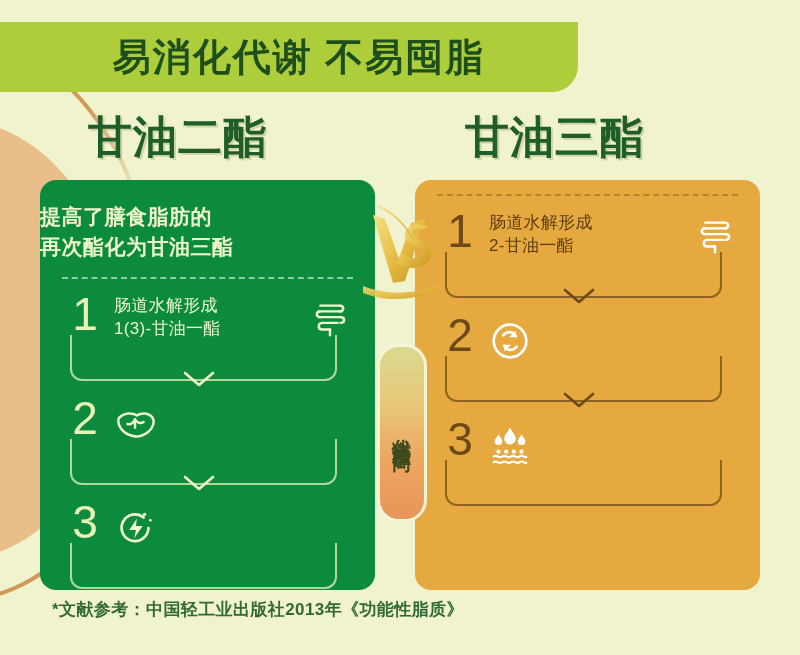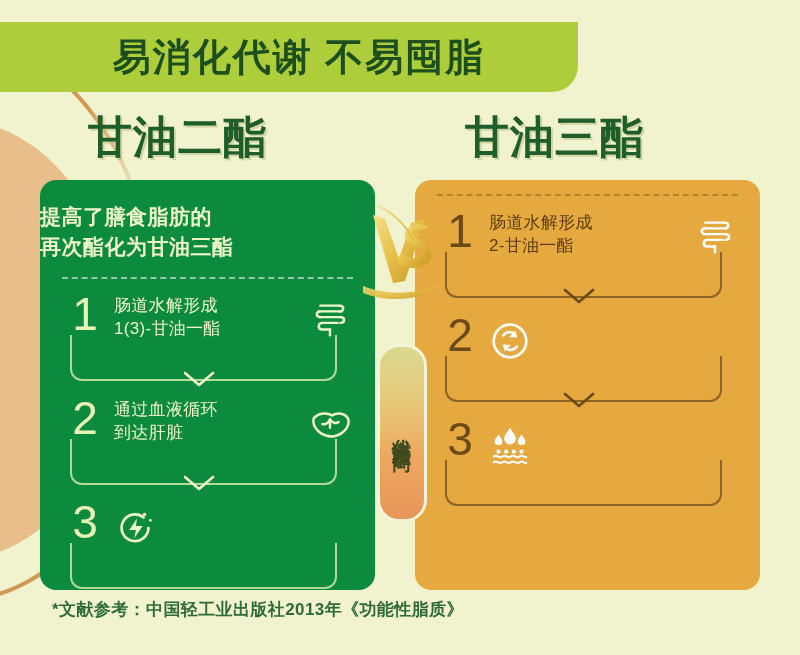--- a/index.html
+++ b/index.html
@@ -182,21 +182,20 @@
         <div class="bracket"></div>
         <div class="chev">
           <svg viewBox="0 0 34 20" fill="none" stroke="#eef7c8" stroke-width="2.6" stroke-linecap="round" stroke-linejoin="round">
             <path d="M3 4l14 12L31 4"></path>
           </svg>
         </div>
       </div>
 
       <div class="step">
         <div class="num">2</div>
-        <div class="txt">通过血液循环<br>到达肝脏</div>
         <div class="icon">
           <svg viewBox="0 0 48 48" fill="none" stroke="#eef7c8" stroke-width="2.6" stroke-linecap="round" stroke-linejoin="round">
             <path d="M7 18c6-6 14-6 19-3 5-3 12-3 16 2 3 4 1 11-4 15-5 4-12 6-18 4C12 34 5 26 7 18z"></path>
             <path d="M24 19c2 4 6 5 9 3M24 19c-2 4-5 6-8 5M24 19v9"></path>
           </svg>
         </div>
       </div>
 
       <div class="connector">
         <div class="bracket"></div>

